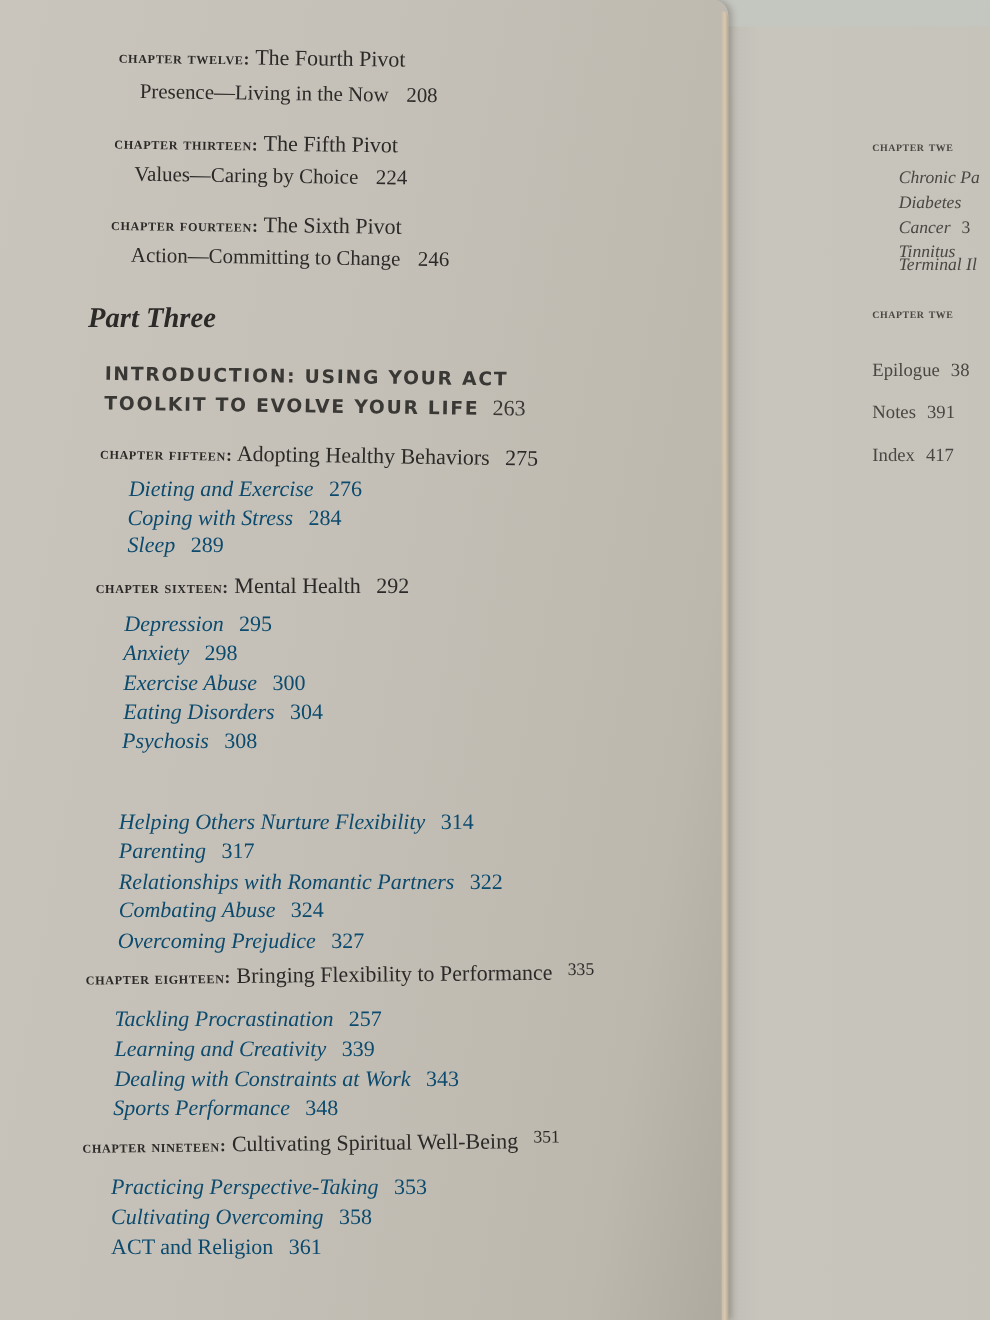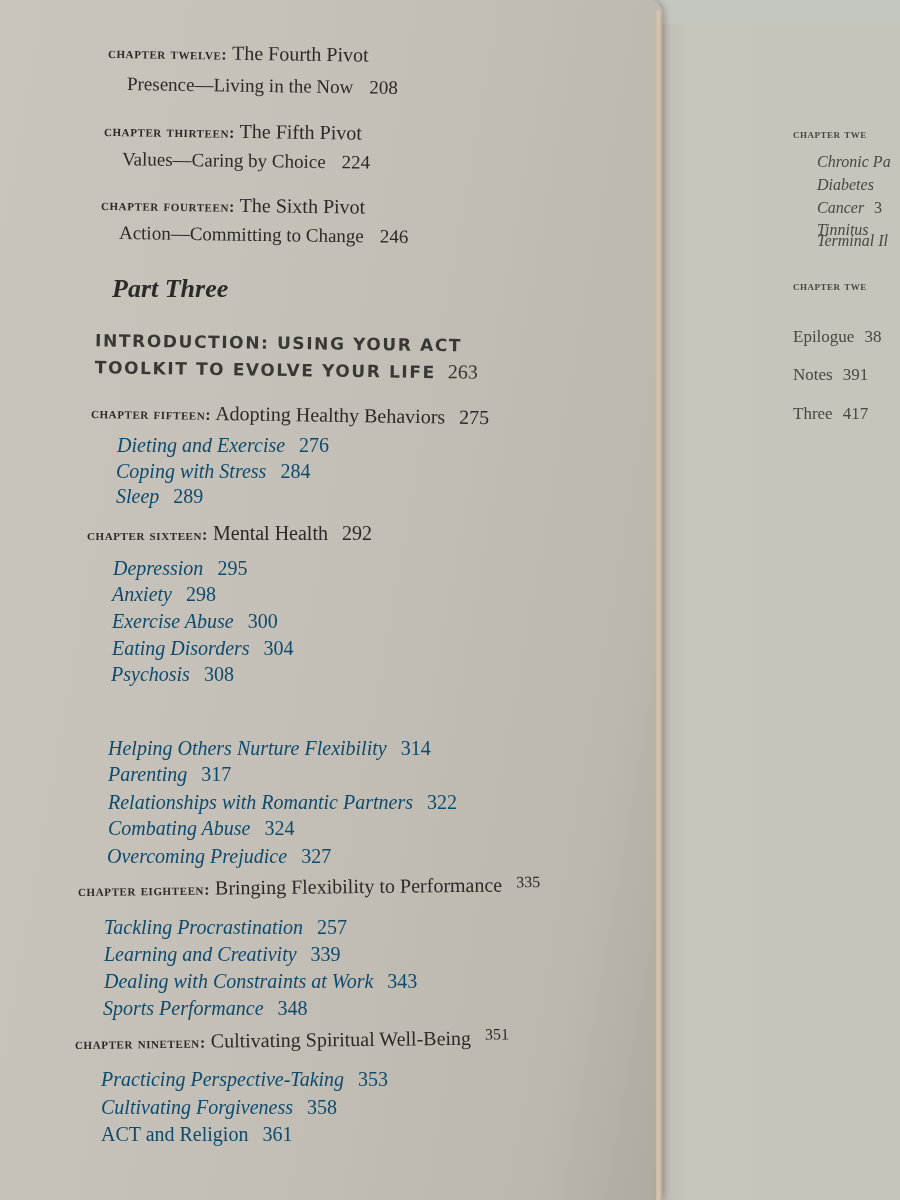--- a/index.html
+++ b/index.html
@@ -58,21 +58,21 @@
   <div class="rp rp-sub" style="left:157px; top:129px;"><span>Chronic Pa</span></div>
   <div class="rp rp-sub" style="left:157px; top:152px;"><span>Diabetes</span></div>
   <div class="rp rp-sub" style="left:157px; top:175px;"><span>Cancer</span><span style="margin-left:10px;font-style:normal;">3</span></div>
   <div class="rp rp-sub" style="left:157px; top:197px;"><span>Tinnitus</span></div>
   <div class="rp rp-sub" style="left:157px; top:208px;"><span>Terminal Il</span></div>
   <div class="rp" style="left:133px; top:252px;">
     <span class="label">Chapter Twe</span>
   </div>
   <div class="rp rp-end" style="left:133px; top:303px;"><span>Epilogue</span><span class="page">38</span></div>
   <div class="rp rp-end" style="left:133px; top:341px;"><span>Notes</span><span class="page">391</span></div>
-  <div class="rp rp-end" style="left:133px; top:380px;"><span>Three</span><span class="page">417</span></div>
+  <div class="rp rp-end" style="left:133px; top:380px;"><span>Index</span><span class="page">417</span></div>
 </div>
 
 <div class="left-page"></div>
 <div class="page-edge"></div>
 
 <div class="toc">
 
   <div class="abs chap" style="left:108px; top:40px; transform:rotate(0.8deg);">
     <span class="label">Chapter Twelve:</span>
     <span class="title">The Fourth Pivot</span>
@@ -90,21 +90,21 @@
   </div>
 
   <div class="abs chap" style="left:101px; top:192px; transform:rotate(0.8deg);">
     <span class="label">Chapter Fourteen:</span>
     <span class="title">The Sixth Pivot</span>
   </div>
   <div class="abs sec" style="left:119px; top:224px; transform:rotate(0.8deg);">
     <span>Action—Committing to Change</span><span class="page" style="margin-left:16px;">246</span>
   </div>
 
-  <div class="abs part" style="left:112px; top:274px;">Part Three</div>
+  <div class="abs part" style="left:80px; top:274px;">Part Three</div>
 
   <div class="abs intro" style="left:95px; top:330px; transform:rotate(0.8deg);">
     <div>INTRODUCTION: USING YOUR ACT</div>
     <div><span>TOOLKIT TO EVOLVE YOUR LIFE</span><span class="page">263</span></div>
   </div>
 
   <div class="abs chap" style="left:91px; top:400px; transform:rotate(0.9deg);">
     <span class="label">Chapter Fifteen:</span>
     <span class="title">Adopting Healthy Behaviors</span><span class="page">275</span>
   </div>
@@ -135,15 +135,15 @@
   <div class="abs sub" style="left:104px; top:916px;"><span class="it">Tackling Procrastination</span><span class="page">257</span></div>
   <div class="abs sub" style="left:104px; top:943px;"><span class="it">Learning and Creativity</span><span class="page">339</span></div>
   <div class="abs sub" style="left:104px; top:970px;"><span class="it">Dealing with Constraints at Work</span><span class="page">343</span></div>
   <div class="abs sub" style="left:103px; top:997px;"><span class="it">Sports Performance</span><span class="page">348</span></div>
 
   <div class="abs chap" style="left:75px; top:1030px; transform:rotate(-0.6deg);">
     <span class="label">Chapter Nineteen:</span>
     <span class="title">Cultivating Spiritual Well-Being</span><span class="page" style="font-size:16px; vertical-align:5px;">351</span>
   </div>
   <div class="abs sub" style="left:101px; top:1068px;"><span class="it">Practicing Perspective-Taking</span><span class="page">353</span></div>
-  <div class="abs sub" style="left:101px; top:1096px;"><span class="it">Cultivating Forgiveness</span><span class="page">358</span></div>
+  <div class="abs sub" style="left:101px; top:1096px;"><span class="it">Cultivating Overcoming</span><span class="page">358</span></div>
   <div class="abs sub" style="left:101px; top:1123px;"><span>ACT and Religion</span><span class="page">361</span></div>
 </div>
 
 </body></html>

